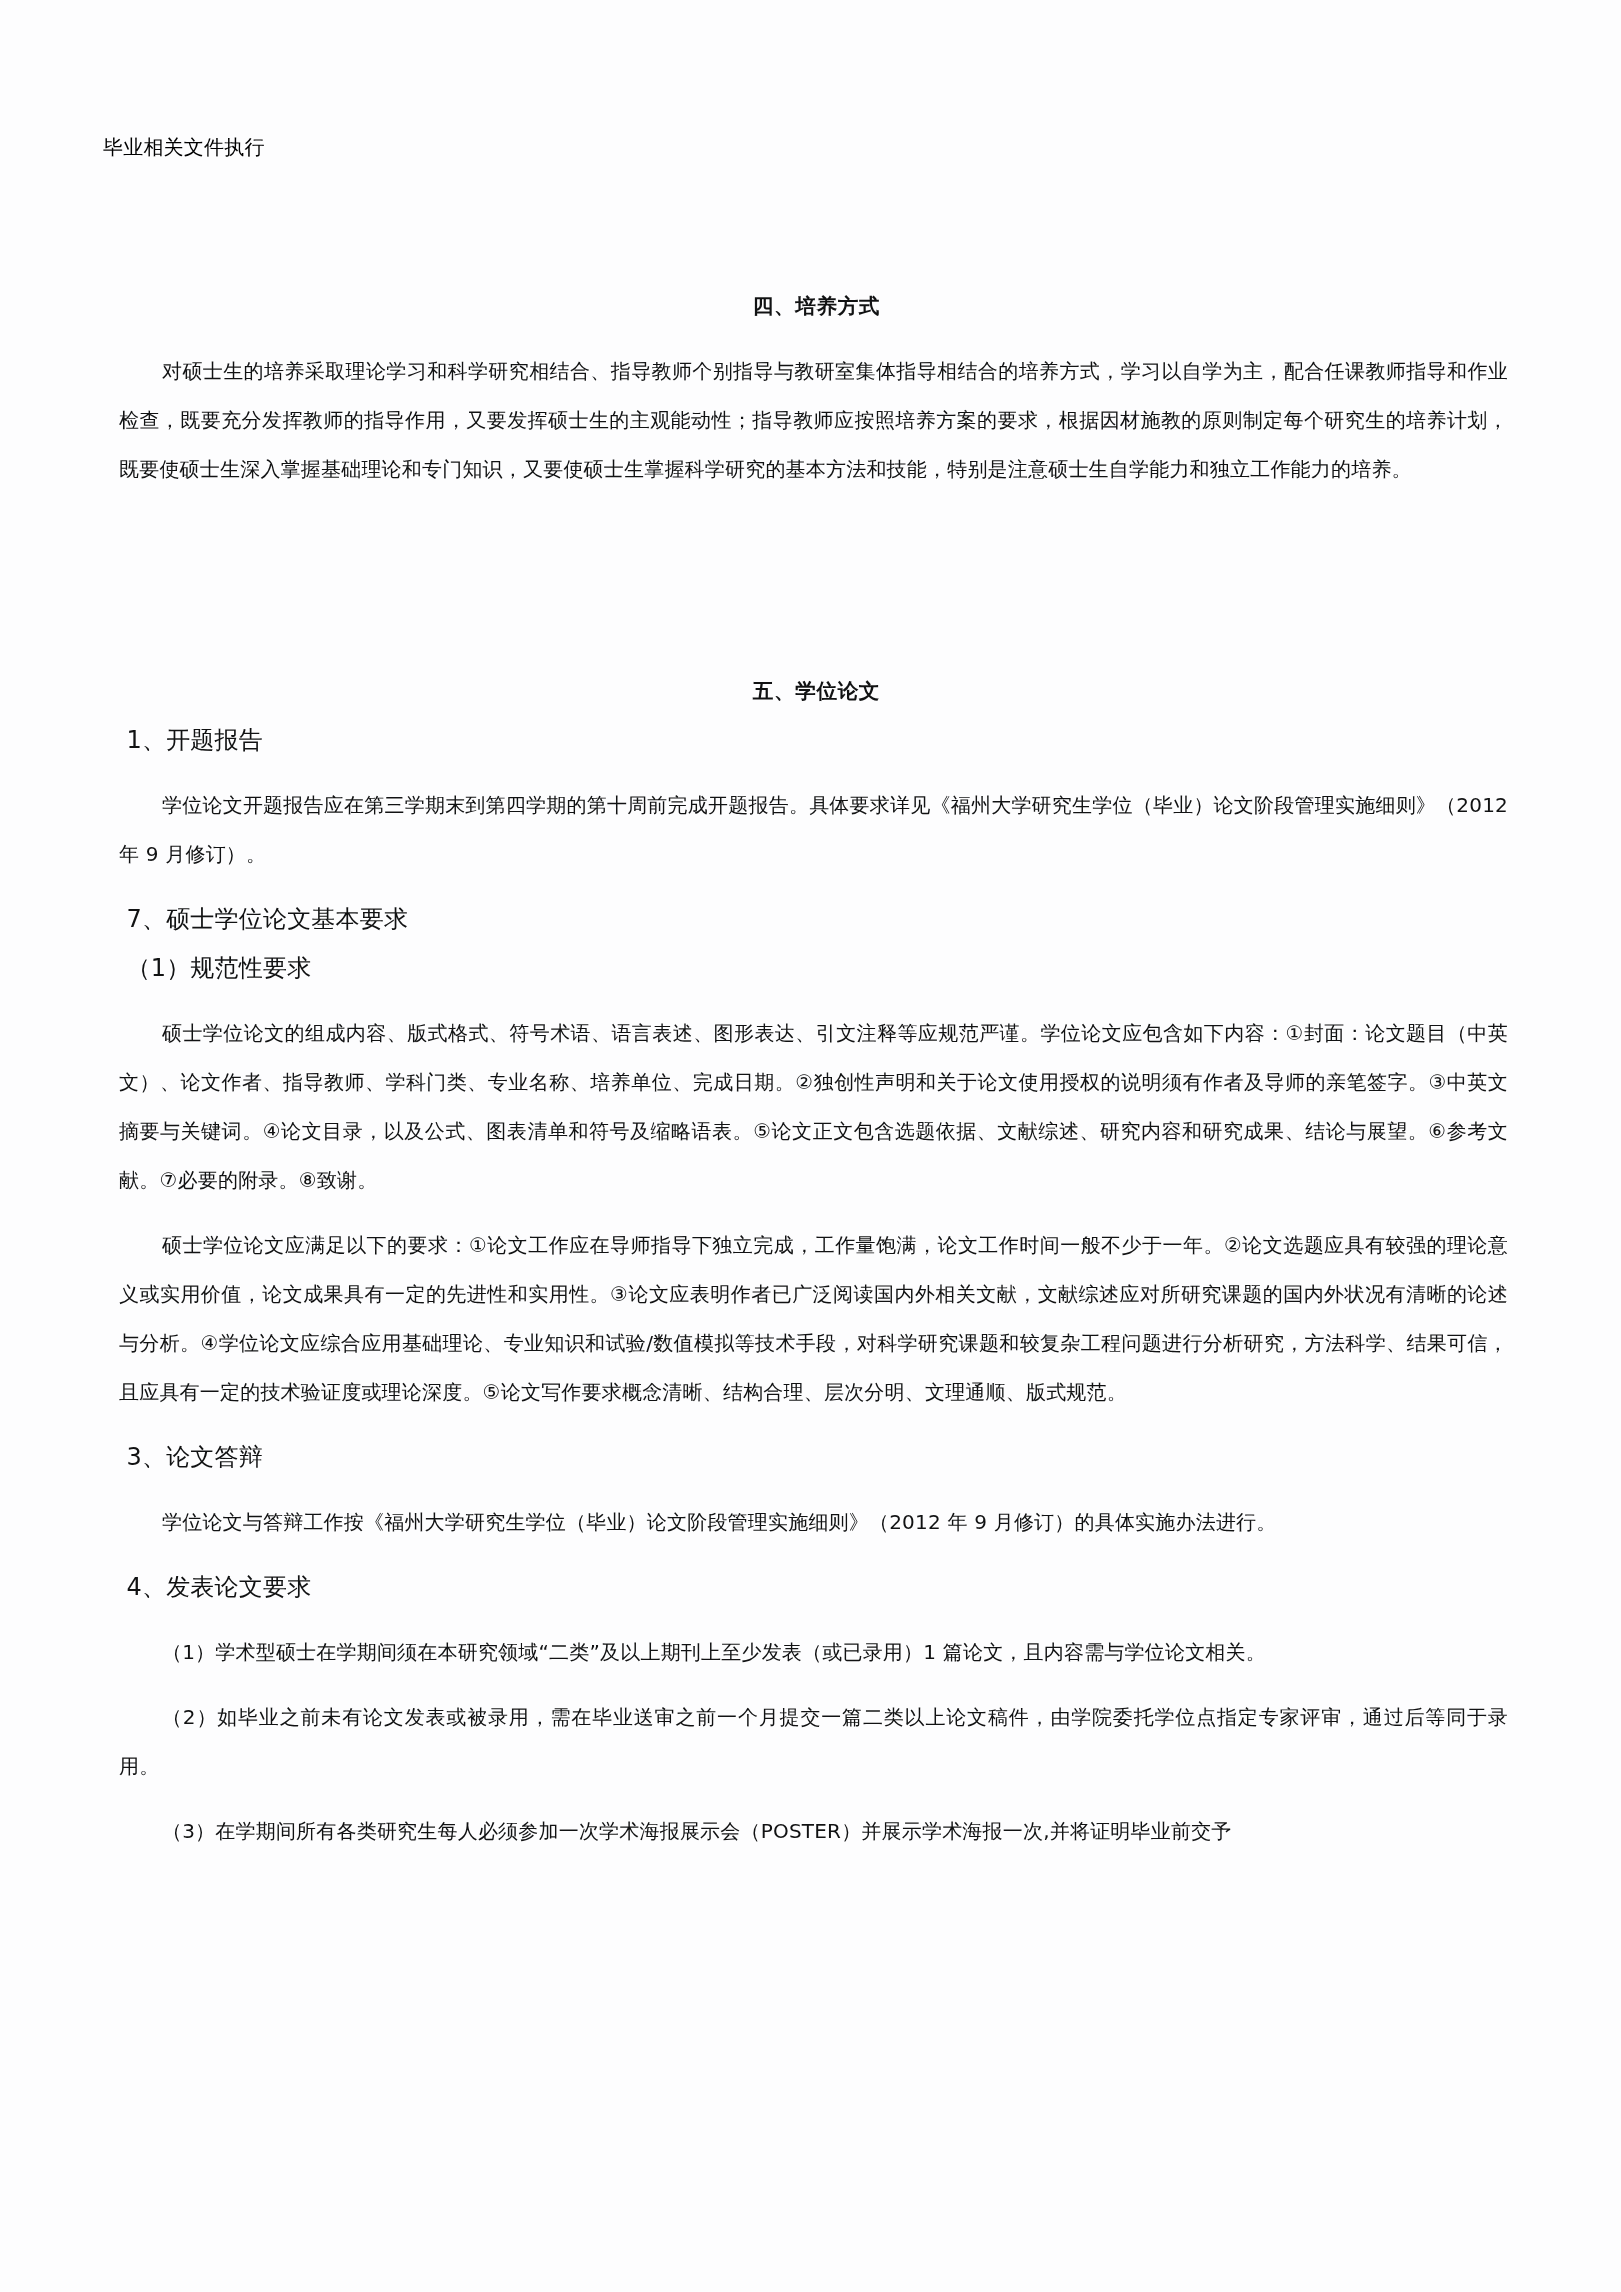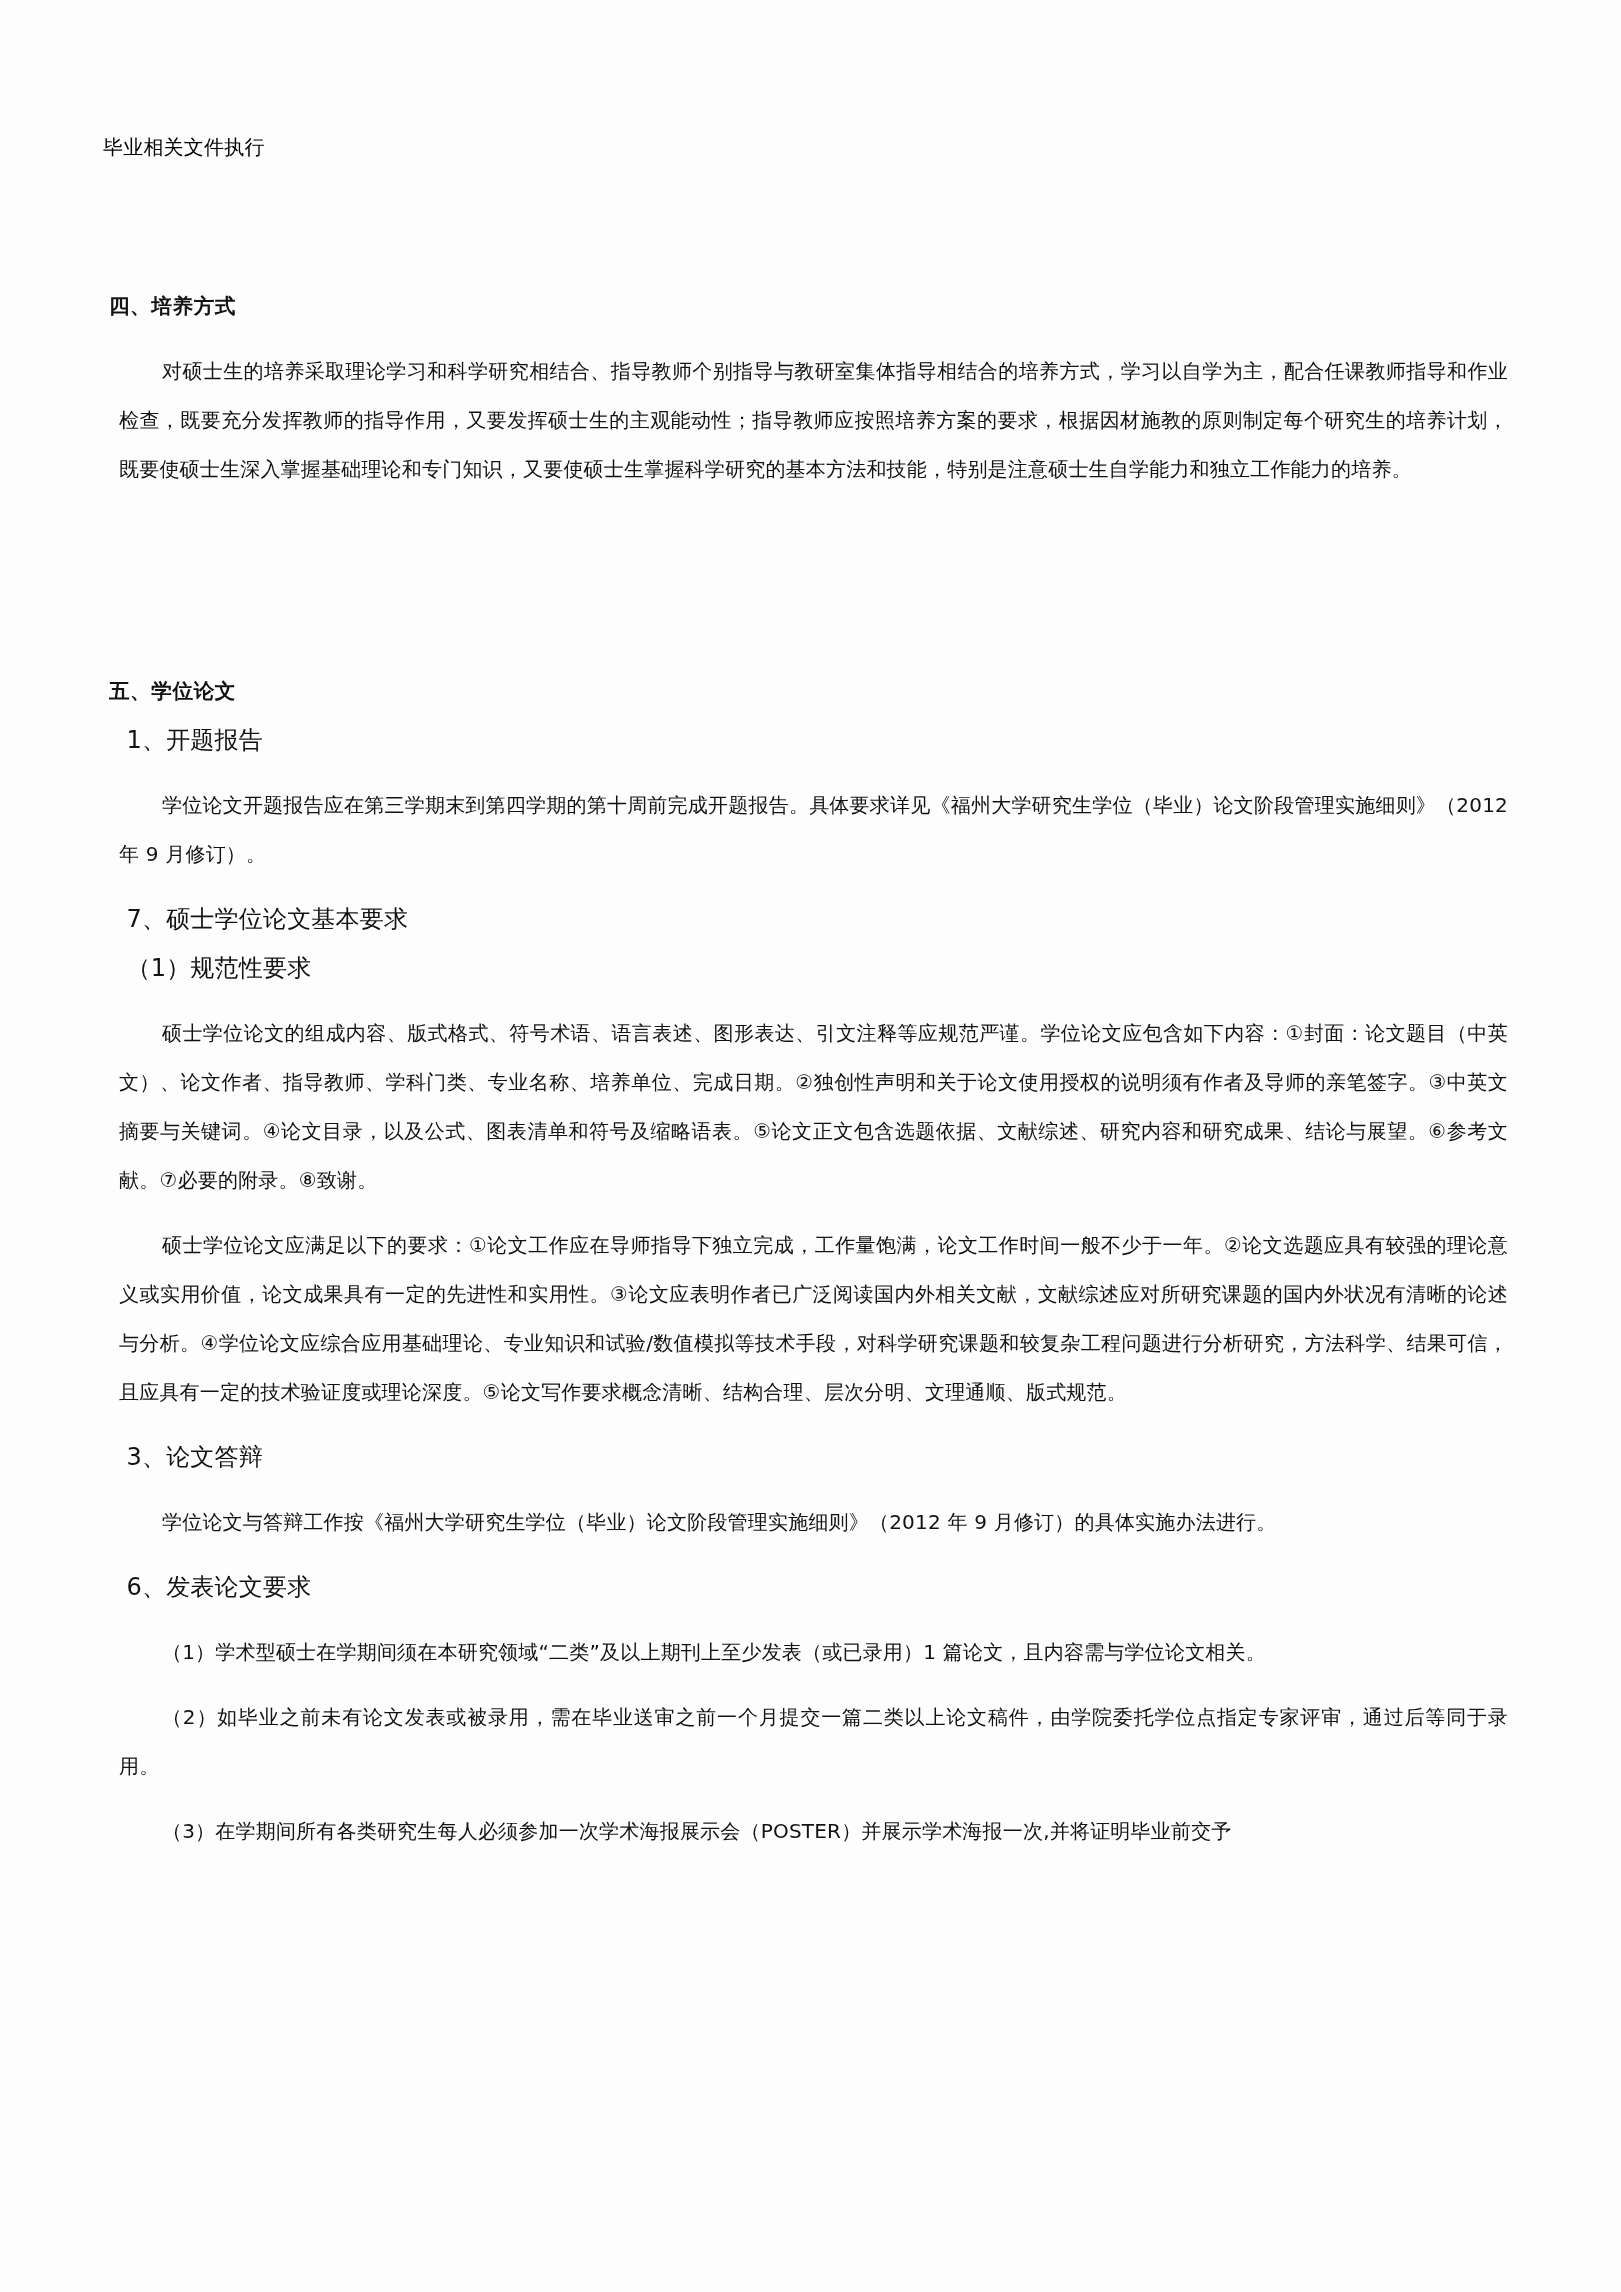--- a/index.html
+++ b/index.html
@@ -54,20 +54,21 @@
     text-indent: 43px;
   }
 
   .heading {
     font-size: 20.6px;
     font-weight: bold;
     line-height: 49px;
     letter-spacing: 0.6px;
     margin: 0;
     padding-left: 5.9px;
+    text-align: center;
   }
 
   .subhead {
     font-size: 24px;
     line-height: 49px;
     letter-spacing: 0.2px;
     margin: 0;
     padding-left: 23.5px;
   }
 
@@ -107,21 +108,21 @@
     <p class="subhead">7、硕士学位论文基本要求</p>
 
     <p class="subhead">（1）规范性要求</p>
     <p class="para indent">硕士学位论文的组成内容、版式格式、符号术语、语言表述、图形表达、引文注释等应规范严谨。学位论文应包含如下内容：①封面：论文题目（中英文）、论文作者、指导教师、学科门类、专业名称、培养单位、完成日期。②独创性声明和关于论文使用授权的说明须有作者及导师的亲笔签字。③中英文摘要与关键词。④论文目录，以及公式、图表清单和符号及缩略语表。⑤论文正文包含选题依据、文献综述、研究内容和研究成果、结论与展望。⑥参考文献。⑦必要的附录。⑧致谢。</p>
 
     <p class="para indent">硕士学位论文应满足以下的要求：①论文工作应在导师指导下独立完成，工作量饱满，论文工作时间一般不少于一年。②论文选题应具有较强的理论意义或实用价值，论文成果具有一定的先进性和实用性。③论文应表明作者已广泛阅读国内外相关文献，文献综述应对所研究课题的国内外状况有清晰的论述与分析。④学位论文应综合应用基础理论、专业知识和试验/数值模拟等技术手段，对科学研究课题和较复杂工程问题进行分析研究，方法科学、结果可信，且应具有一定的技术验证度或理论深度。⑤论文写作要求概念清晰、结构合理、层次分明、文理通顺、版式规范。</p>
 
     <p class="subhead">3、论文答辩</p>
     <p class="para indent">学位论文与答辩工作按《福州大学研究生学位（毕业）论文阶段管理实施细则》（2012 年 9 月修订）的具体实施办法进行。</p>
 
-    <p class="subhead">6、发表论文要求</p>
+    <p class="subhead">4、发表论文要求</p>
 
     <p class="para indent">（1）学术型硕士在学期间须在本研究领域“二类”及以上期刊上至少发表（或已录用）1 篇论文，且内容需与学位论文相关。</p>
 
     <p class="para indent">（2）如毕业之前未有论文发表或被录用，需在毕业送审之前一个月提交一篇二类以上论文稿件，由学院委托学位点指定专家评审，通过后等同于录用。</p>
 
     <p class="para indent">（3）在学期间所有各类研究生每人必须参加一次学术海报展示会（POSTER）并展示学术海报一次,并将证明毕业前交予</p>
 
   </div>
 </div>
 

